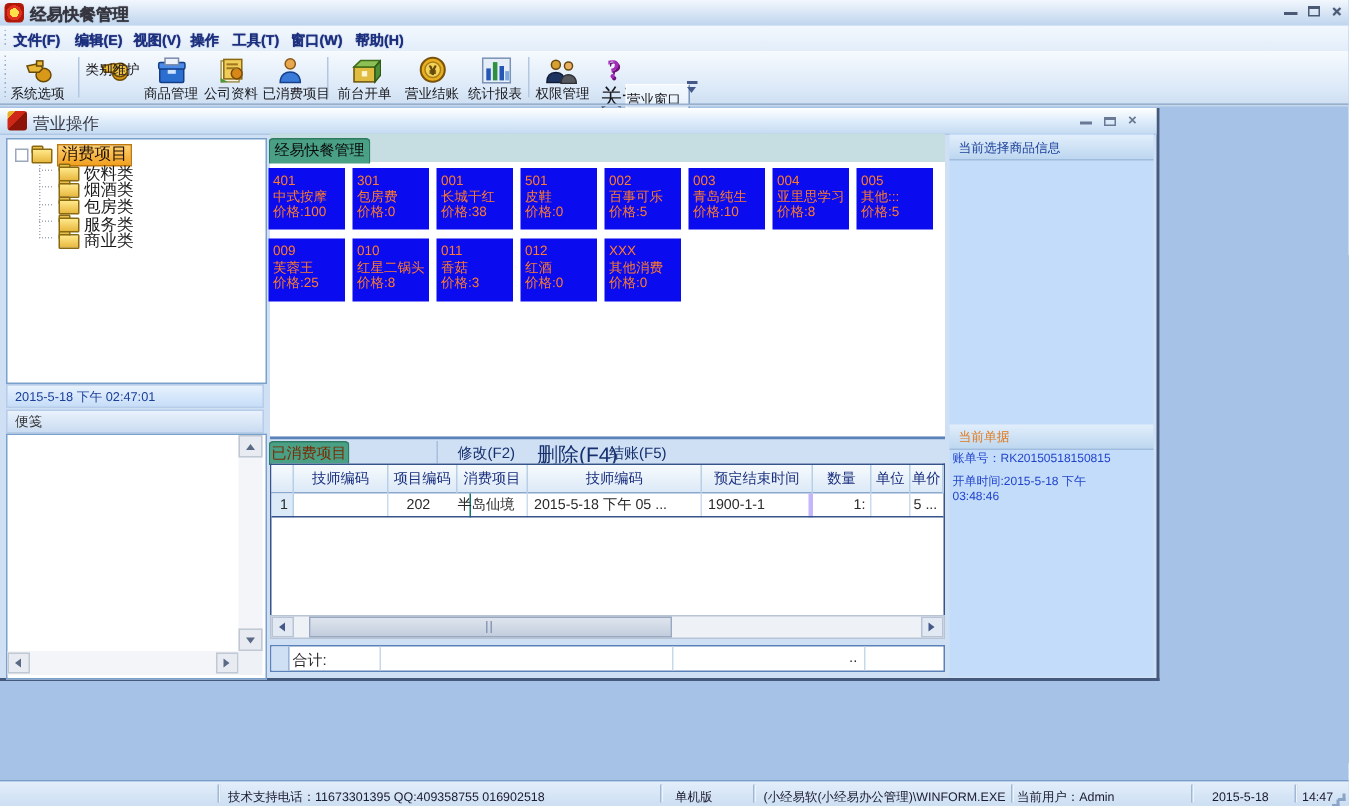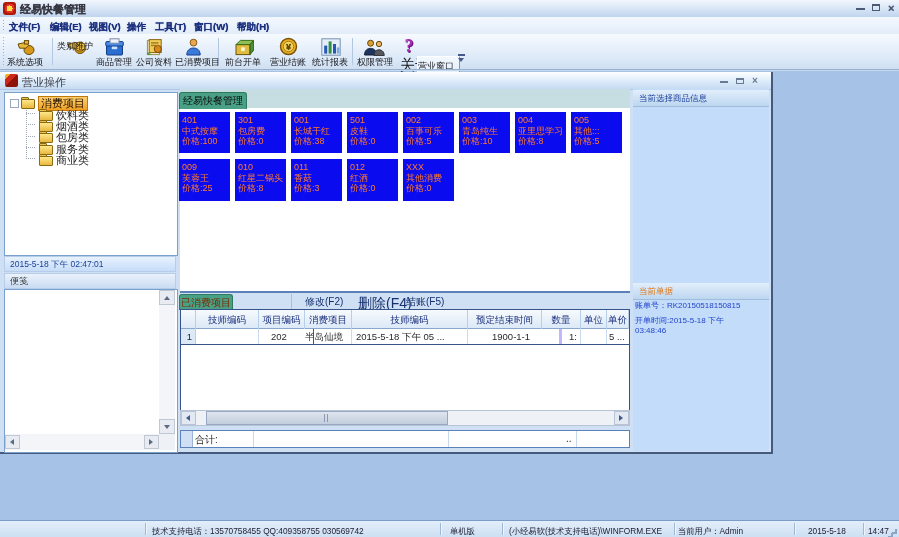--- a/index.html
+++ b/index.html
@@ -220,21 +220,21 @@
 <div class="hc" style="left:468px;width:74px">预定结束时间</div>
 <div class="hc" style="left:542px;width:39px">数量</div>
 <div class="hc" style="left:581px;width:26px">单位</div>
 <div class="hc" style="left:607px;width:22px">单价</div>
 
 <div class="rc" style="left:181px;width:15px;background:#dce9f7;border-right:1px solid #b8cfe8;text-align:right;padding-right:3px">1</div>
 <div class="rc" style="left:196px;width:63px;border-right:1px solid #ccdcf0"></div>
 <div class="rc" style="left:268px;width:46px;padding-left:3px;border-right:1px solid #0f766e">202</div>
 <div class="rc" style="left:305px;width:47px;text-align:left;border-right:1px solid #ccdcf0">半岛仙境</div>
 <div class="rc" style="left:352px;width:116px;padding-left:4px;border-right:1px solid #ccdcf0">2015-5-18 下午 05 ...</div>
-<div class="rc" style="left:488px;width:74px;padding-left:4px;border-right:3px solid #c4b5fd">1900-1-1</div>
+<div class="rc" style="left:468px;width:74px;padding-left:4px;border-right:3px solid #c4b5fd">1900-1-1</div>
 <div class="rc" style="left:542px;width:39px;text-align:right;padding-right:3px;border-right:1px solid #ccdcf0">1:</div>
 <div class="rc" style="left:581px;width:26px;border-right:1px solid #ccdcf0"></div>
 <div class="rc" style="left:607px;width:22px;padding-left:2px">5 ...</div>
 <div class="abs" style="left:181px;top:344px;width:448px;height:1px;background:#36538a"></div>
 
 <div class="abs" style="left:180px;top:410px;width:450px;height:16px;background:#eef1f6;border:1px solid #b8c4d6;box-sizing:border-box"></div>
 <div class="abs" style="left:181px;top:411px;width:15px;height:14px;background:#e3e9f2;border:1px solid #b8c4d6;box-sizing:border-box"></div>
 <div class="abs" style="left:186px;top:415px;width:0;height:0;border-top:3px solid transparent;border-bottom:3px solid transparent;border-right:4px solid #44598a"></div>
 <div class="abs" style="left:614px;top:411px;width:15px;height:14px;background:#e3e9f2;border:1px solid #b8c4d6;box-sizing:border-box"></div>
 <div class="abs" style="left:619px;top:415px;width:0;height:0;border-top:3px solid transparent;border-bottom:3px solid transparent;border-left:4px solid #44598a"></div>
@@ -263,22 +263,22 @@
 <style>
 .ssep{position:absolute;top:523px;width:1px;height:12px;background:#a0b8d4;border-right:1px solid #eef4fb}
 .stx{position:absolute;top:526px;font-size:8.3px;color:#1a1a30;white-space:nowrap}
 </style>
 <div class="ssep" style="left:145px"></div>
 <div class="ssep" style="left:440px"></div>
 <div class="ssep" style="left:502px"></div>
 <div class="ssep" style="left:674px"></div>
 <div class="ssep" style="left:794px"></div>
 <div class="ssep" style="left:863px"></div>
-<div class="stx" style="left:152px">技术支持电话：13570758455 QQ:409358755  030569742</div>
+<div class="stx" style="left:152px">技术支持电话：11673301395 QQ:409358755  016902518</div>
 <div class="stx" style="left:450px">单机版</div>
-<div class="stx" style="left:509px">(小经易软(技术支持电话)\WINFORM.EXE</div>
+<div class="stx" style="left:509px">(小经易软(小经易办公管理)\WINFORM.EXE</div>
 <div class="stx" style="left:678px">当前用户：Admin</div>
 <div class="stx" style="left:808px">2015-5-18</div>
 <div class="stx" style="left:868px">14:47</div>
 </div>
 
 <div class="abs" style="left:888px;top:533px;width:3px;height:3px;border-right:2px solid #8aa4c6;border-bottom:2px solid #8aa4c6;transform:rotate(0deg)"></div>
 <div class="abs" style="left:892px;top:529px;width:3px;height:3px;border-right:2px solid #8aa4c6;border-bottom:2px solid #8aa4c6"></div>
 
 </body></html>

